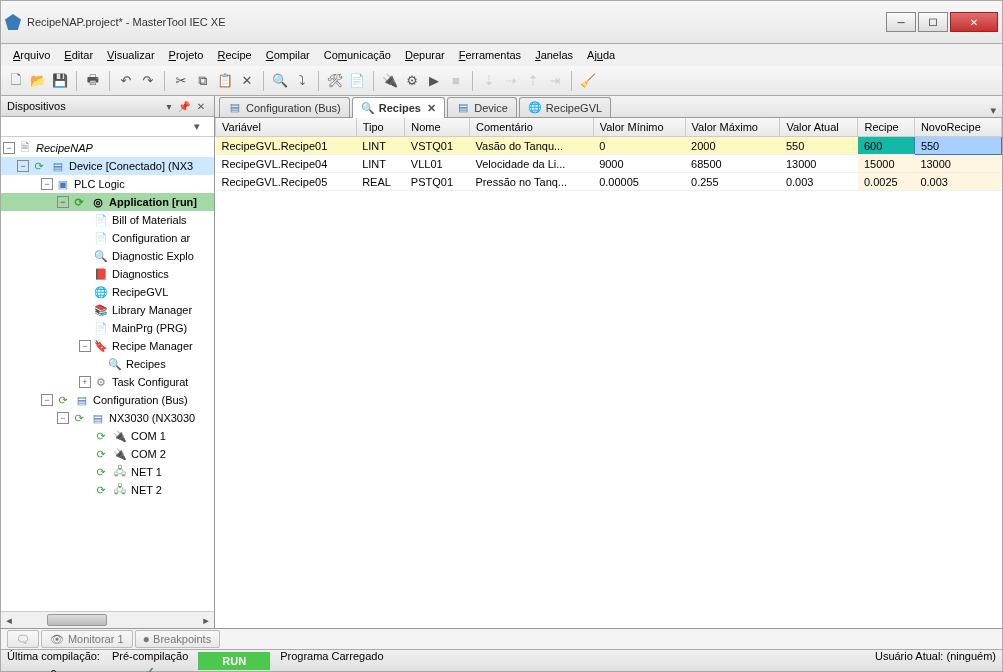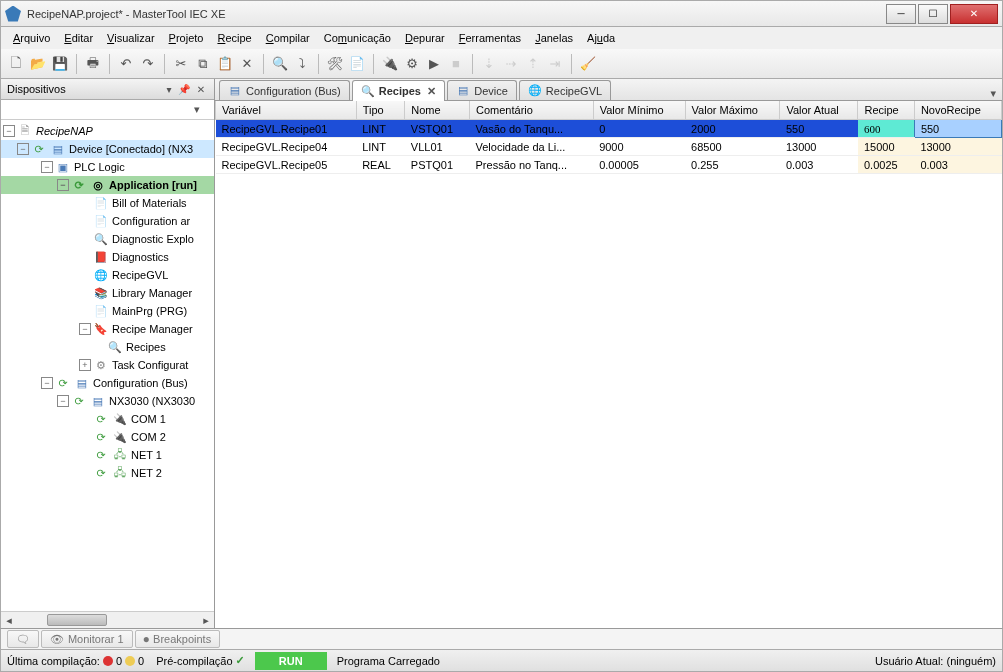--- a/index.html
+++ b/index.html
@@ -1,19 +1,19 @@
 <!DOCTYPE html>
 <html><head>
 <meta charset="utf-8">
 <style>
 * { box-sizing: border-box; margin: 0; padding: 0; font-family: "Segoe UI", Tahoma, sans-serif; font-size: 11px; }
 body { background: #f0f0f0; width: 1003px; height: 672px; overflow: hidden; display: flex; flex-direction: column; }
 
 
-.titlebar { height: 27px; background: linear-gradient(#f7f7f7, #e8e8e8); border: 1px solid #aaa; display: flex; align-items: center; padding: 0 4px; }
+.titlebar { height: 44px; background: linear-gradient(#f7f7f7, #e8e8e8); border: 1px solid #aaa; display: flex; align-items: center; padding: 0 4px; }
 .titlebar .app-icon { width: 16px; height: 16px; margin-right: 6px; background: #3a7ab8; clip-path: polygon(50% 0, 100% 35%, 80% 100%, 20% 100%, 0 35%); }
 .titlebar .title { flex: 1; color: #333; }
 .win-btns { display: flex; gap: 2px; }
 .win-btn { width: 30px; height: 20px; border: 1px solid #888; background: linear-gradient(#fafafa,#ddd); display:flex; align-items:center; justify-content:center; font-size:10px;}
 .win-btn.close { width: 48px; background: linear-gradient(#e07070, #c83030); color:#fff; border-color:#a02020;}
 
 
 .menubar { height: 22px; background: #f0f0f0; border-left:1px solid #aaa; border-right:1px solid #aaa; display:flex; align-items:center; padding:0 6px; gap: 2px;}
 .menubar span { padding: 2px 6px; cursor: default; }
 .menubar span u { text-decoration: underline; }
@@ -52,35 +52,35 @@
 .tab .tico2{width:14px;height:14px;display:inline-flex;align-items:center;justify-content:center;font-size:11px;}
 .tab .tx{font-size:11px;}
 .tab .cx{color:#555;font-weight:bold;margin-left:2px;}
 .tabstrip .flex{flex:1;}
 .tabstrip .dd{padding:0 6px;color:#555;}
 
 .grid { flex:1; overflow:auto; background:#fff;}
 table { border-collapse:collapse; width:100%;}
 th { background:linear-gradient(#f8f8f8,#e8e8e8); border:1px solid #ccc; border-top:none; text-align:left; padding:3px 6px; font-weight:normal; font-size:11px;}
 td { border-bottom:1px solid #eee; padding:2px 6px; font-size:11px; height:18px;}
-tr.selRow td { background:#1d4ed8; }
+tr.selRow td { background:#fef9c3; }
 td.recipe-col { background:#fdf5e0; }
-tr.selRow td.recipe-col { background:#5eead4;font-family:Liberation Serif, serif; }
+tr.selRow td.recipe-col { background:#14b8a6; }
 td.nr-col { background:#fdf5e0; }
 tr.selRow td.nr-col.sel-cell { background:#a8d0ff; border:1px solid #3a7ab8;}
 tr.selRow td.nr-col { background:#d6ebff;}
 
 
 .bottom-tabs { height:22px; background:#f4f4f4; border:1px solid #aaa; border-top:1px solid #999; display:flex; align-items:center; padding:0 6px; gap:2px;}
 .btab { height:18px; border:1px solid #bbb; background:linear-gradient(#f8f8f8,#e8e8e8); padding:0 8px; display:flex; align-items:center; gap:4px; border-radius:2px; color:#777;}
 .btab .bico{font-size:11px;}
 
 
 .statusbar { height:22px; background:linear-gradient(#f0f0f0,#e0e0e0); border:1px solid #aaa; border-top:none; display:flex; align-items:center; font-size:11px;}
-.statusbar .seg{padding:0 6px; display:flex; align-items:center; gap:3px; height:100%;}
+.statusbar .seg{padding:0 6px; display:flex; align-items:center; gap:3px; height:100%;flex-direction:column;}
 .statusbar .run{background:#4cc84c; color:#fff; font-weight:bold; padding:0 24px; height:18px; display:flex; align-items:center; margin:0 4px;}
 .dot-r{width:10px;height:10px;border-radius:50%;background:#d33;display:inline-block;}
 .dot-y{width:10px;height:10px;border-radius:50%;background:#ec5;display:inline-block;}
 .chk-g{color:#3a9a3a;font-weight:bold;}
 
 
 .ico-proj{color:#888;}
 .ico-sync{color:#3a9a3a;}
 .ico-doc{color:#4a7ab6;}
 .ico-mag{color:#4a7ab6;}

